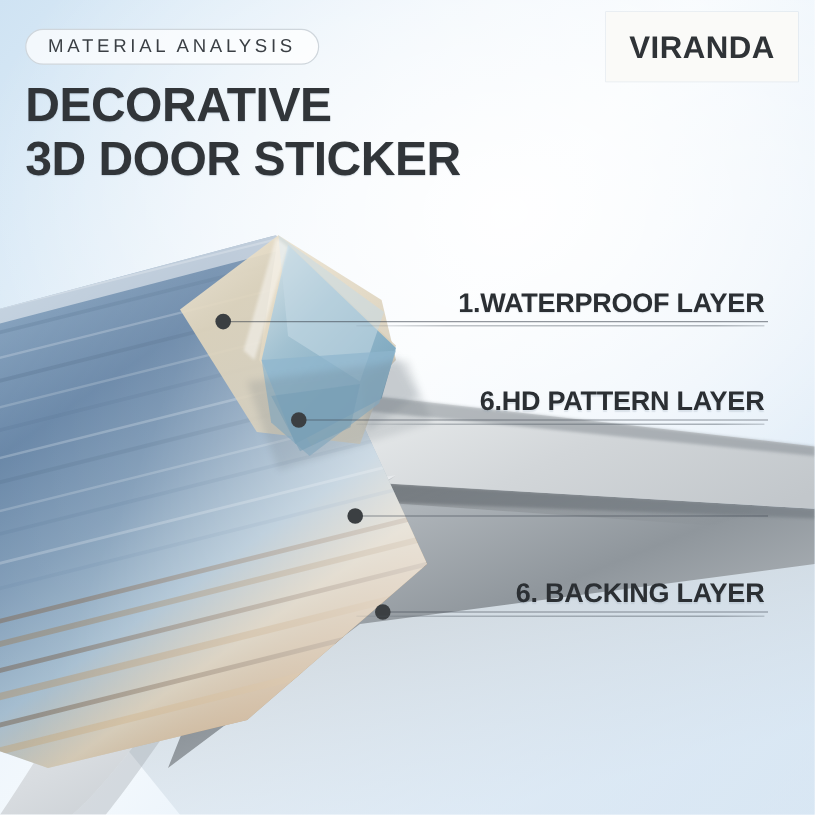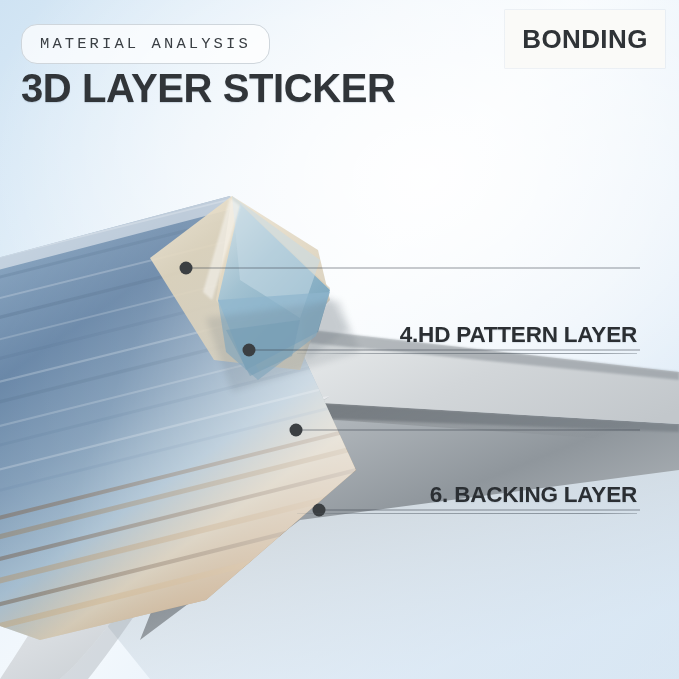--- a/index.html
+++ b/index.html
@@ -31,29 +31,28 @@
         #e7f1fa 64%,
         #dbe9f6 82%,
         #d4e5f4 100%);
   }
 
   
   .badge {
     position: absolute;
     left: 21px;
     top: 24px;
-    height: 40px;
+    height: 30px;
     padding: 0 18px;
     display: flex;
     align-items: center;
     border: 1.4px solid #cfd6dc;
     border-radius: 16px;
     background: rgba(255,255,255,0.72);
     box-sizing: border-box;
-    font-family: Liberation Mono, monospace;
   }
   .badge-text {
     font-size: 15.5px;
     letter-spacing: 3.1px;
     color: #3a3f44;
     white-space: nowrap;
   }
 
   .title-block {
     position: absolute;
@@ -315,37 +314,42 @@
         <line x1="319" y1="510" x2="640" y2="510"></line>
       </g>
     </svg>
   </div>
 
   <div class="leader-dot" style="left:186px; top:268px;"></div>
   <div class="leader-dot" style="left:249px; top:350px;"></div>
   <div class="leader-dot" style="left:296px; top:430px;"></div>
   <div class="leader-dot" style="left:319px; top:510px;"></div>
 
+  <div class="callout" style="top:240px;">
+    <div class="callout-text">1.WATERPROOF LAYER</div>
+    <div class="callout-rule"></div>
+  </div>
 
   <div class="callout" style="top:322px;">
-    <div class="callout-text">4.HD PATTERN LAYER</div>
+    <div class="callout-text">6.HD PATTERN LAYER</div>
     <div class="callout-rule"></div>
   </div>
 
 
   <div class="callout" style="top:482px;">
     <div class="callout-text">6. BACKING LAYER</div>
     <div class="callout-rule"></div>
   </div>
 
   <div class="badge">
     <span class="badge-text">MATERIAL ANALYSIS</span>
   </div>
 
   <div class="title-block">
-    <div class="title-line">3D LAYER STICKER</div>
+    <div class="title-line">DECORATIVE</div>
+    <div class="title-line">3D DOOR STICKER</div>
   </div>
 
   <div class="brand-box">
-    <span class="brand-text">BONDING</span>
+    <span class="brand-text">VIRANDA</span>
   </div>
 
 </div>
 
 </body></html>

